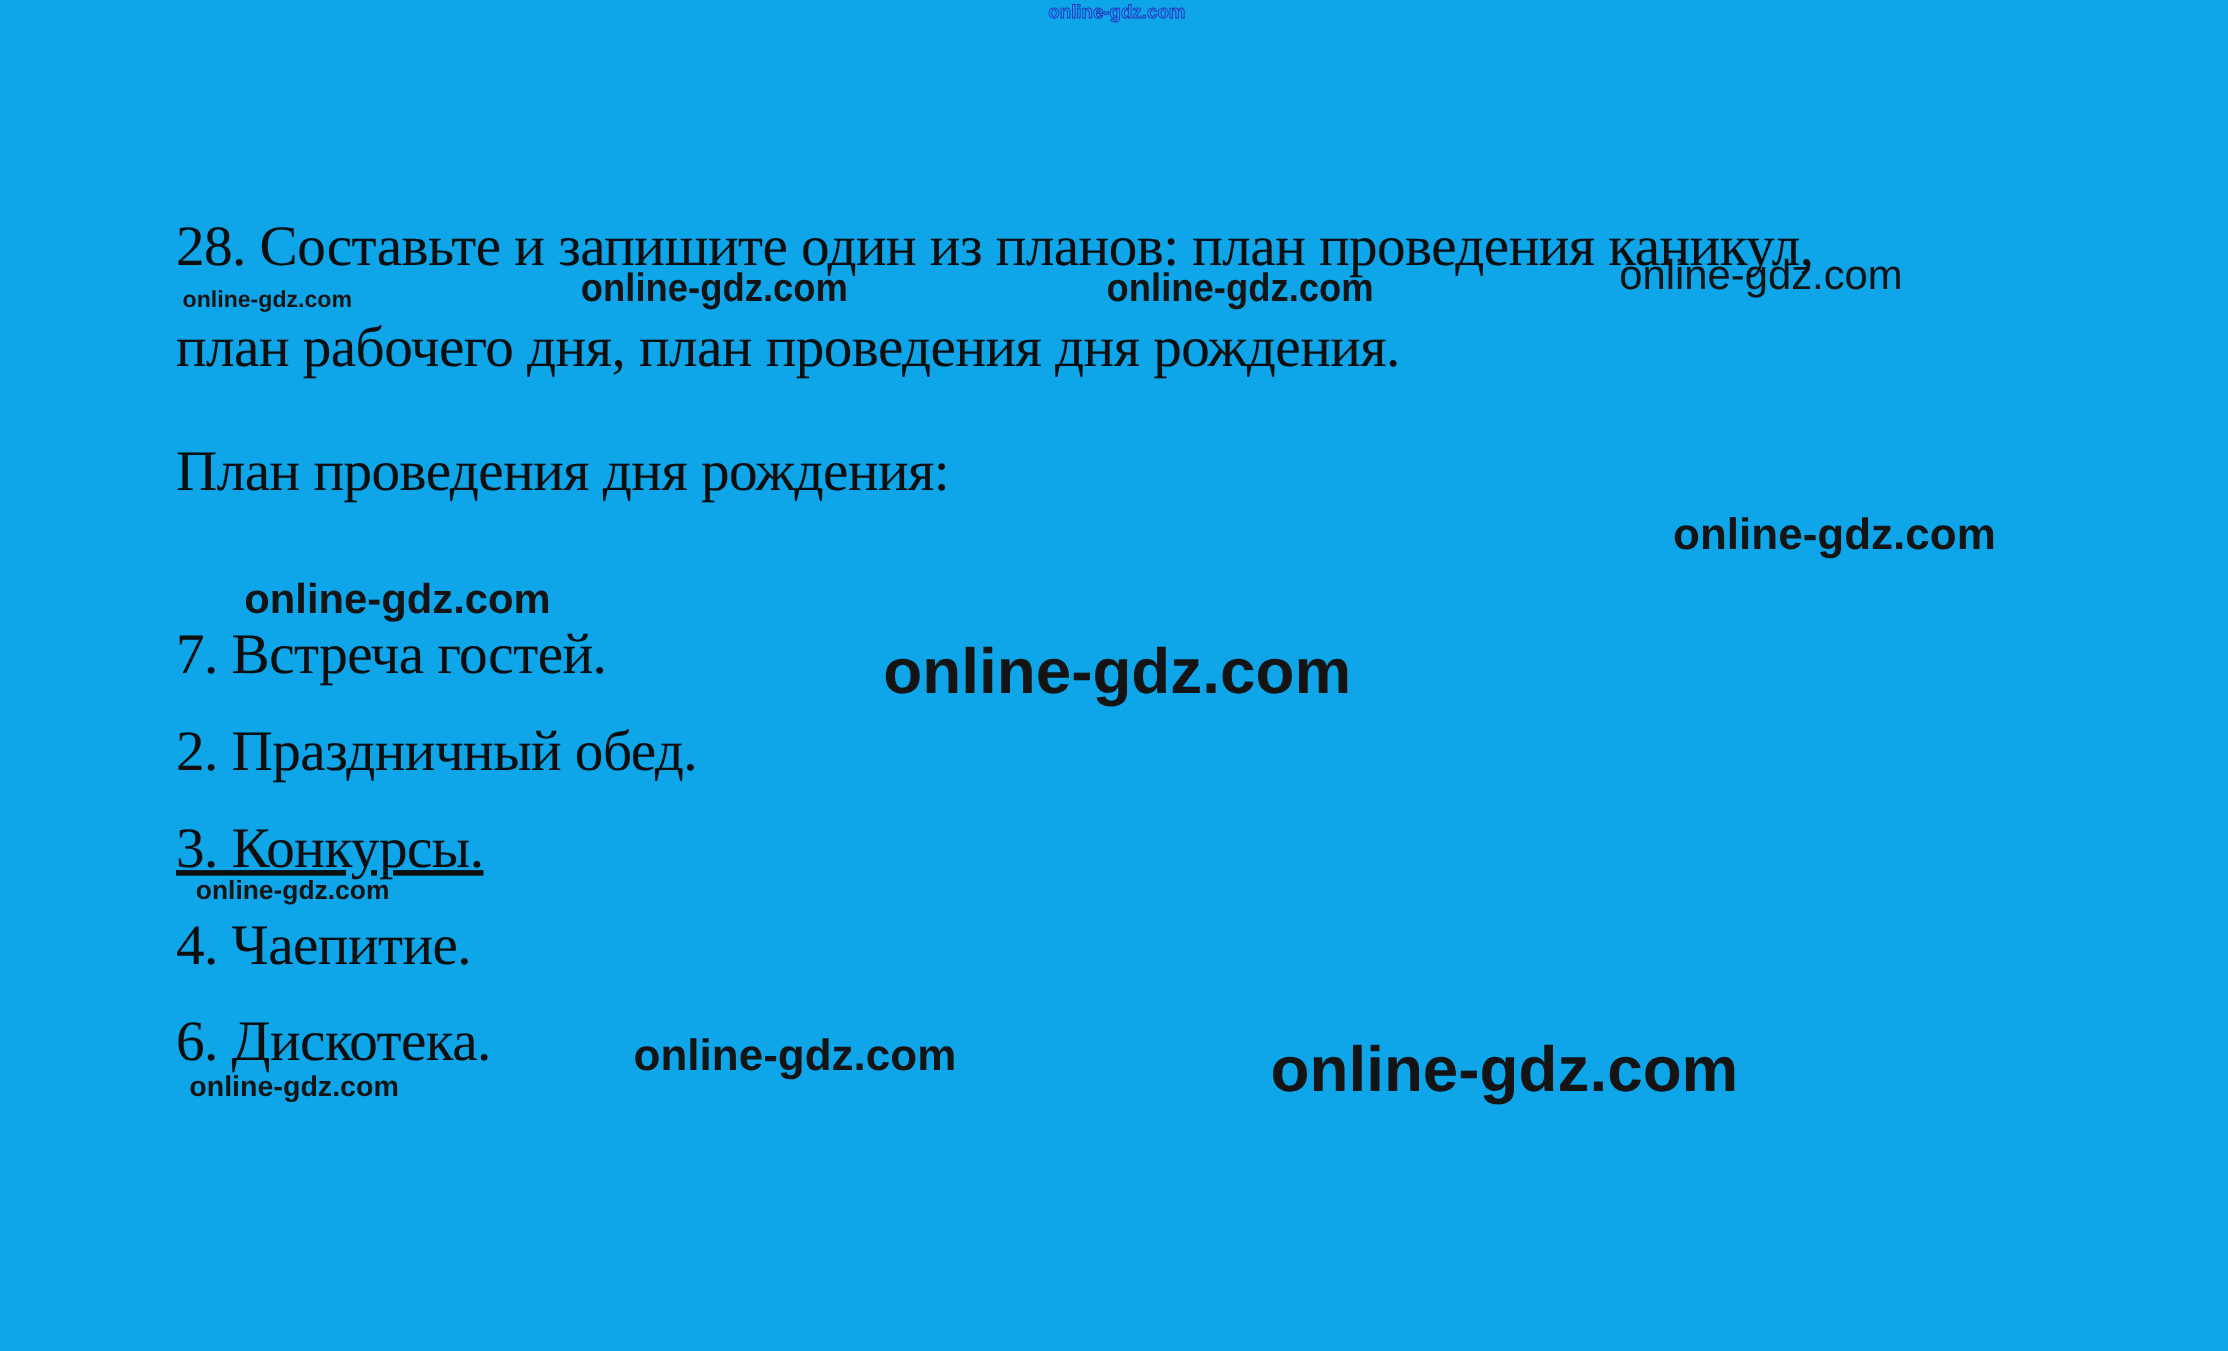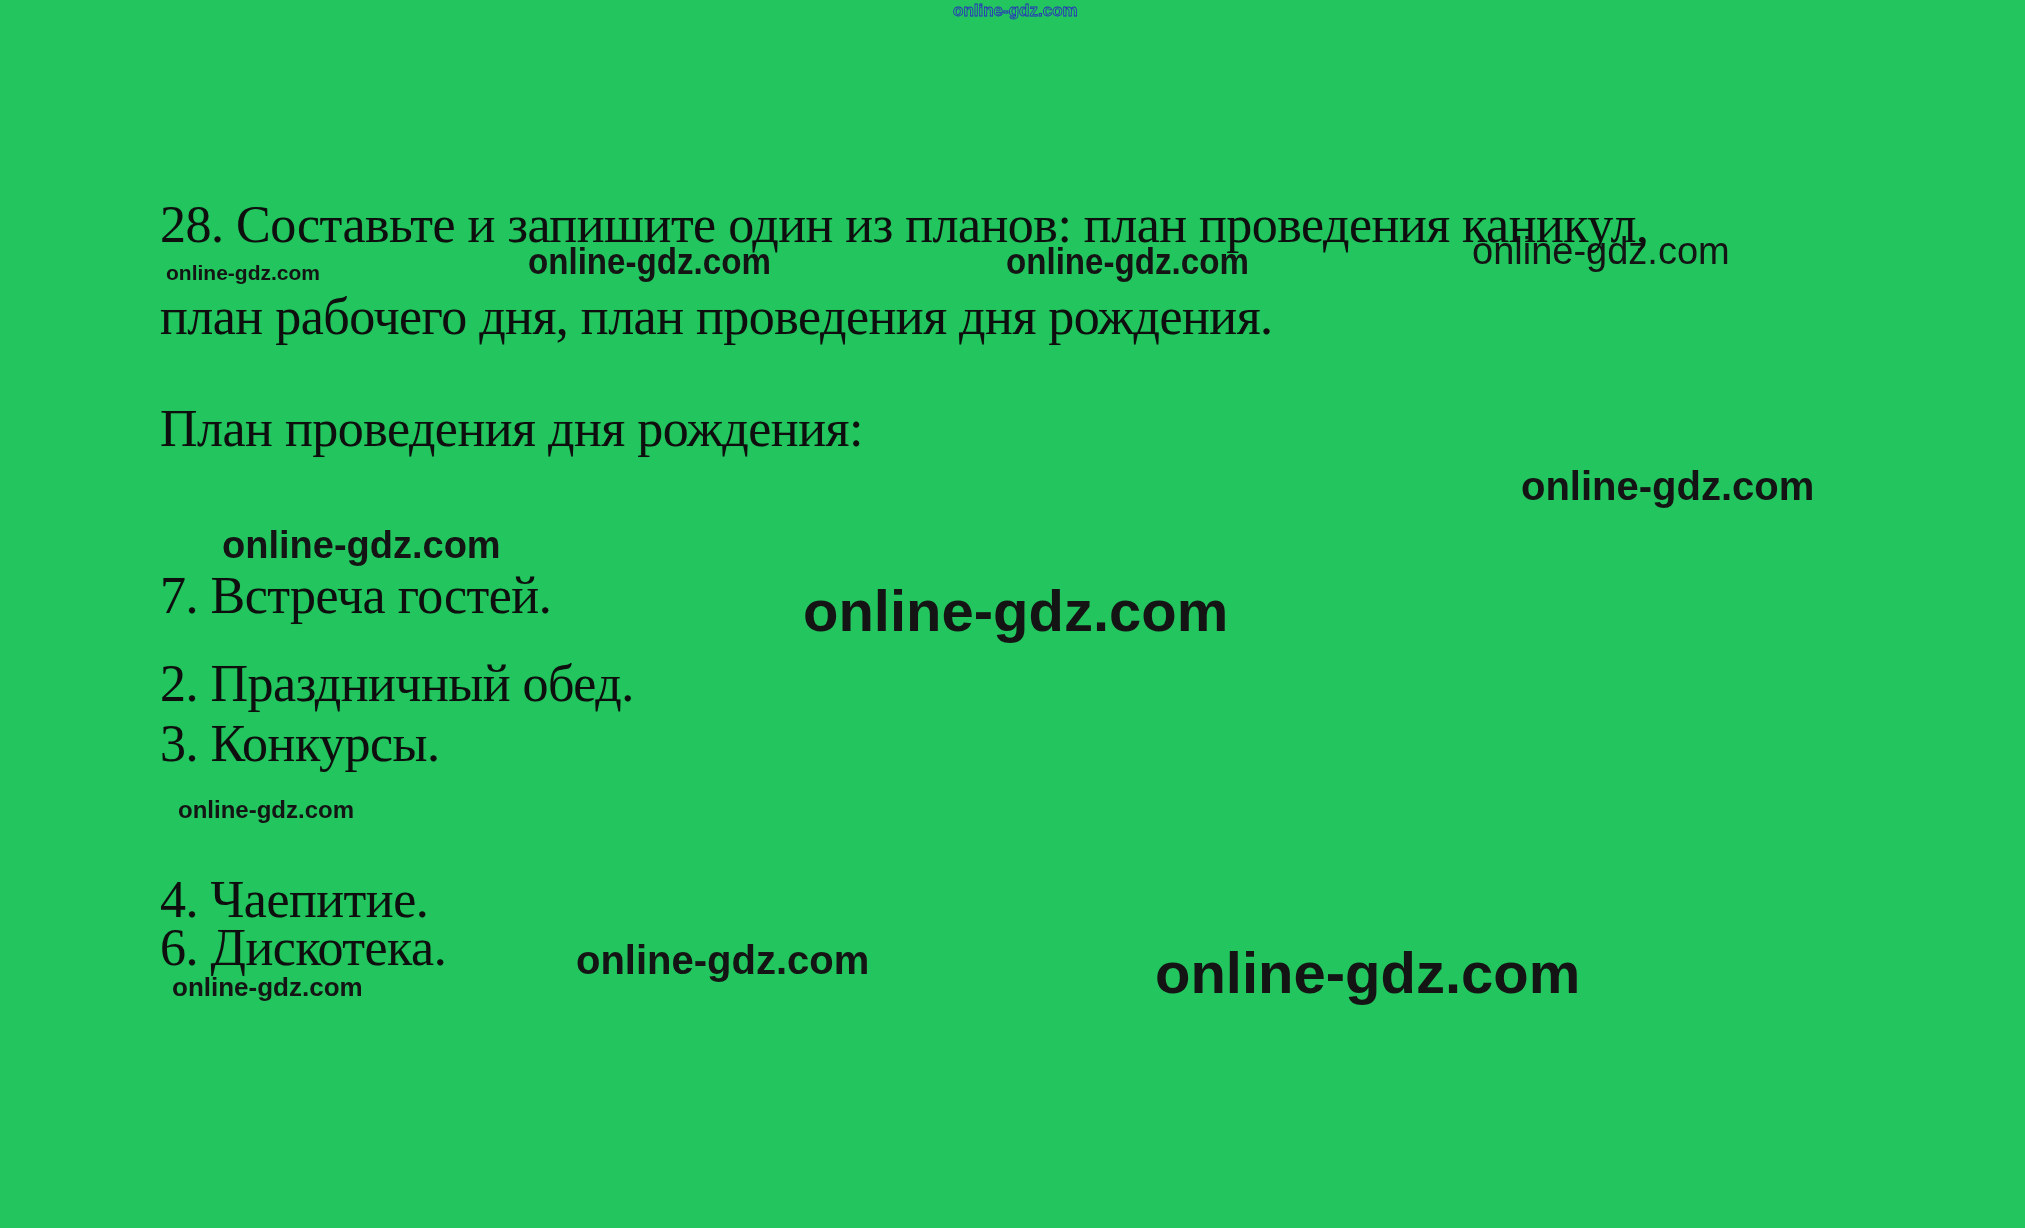--- a/index.html
+++ b/index.html
@@ -1,41 +1,41 @@
 <!DOCTYPE html>
 <html><head>
 <meta charset="utf-8">
 <style>
   html,body{margin:0;padding:0;background:#e8e8e8;}
   .page{
     position:relative;
     width:2025px;height:1228px;
-    background:#22c55e;
+    background:#0ea5e9;
     overflow:hidden;
     font-family:"Liberation Serif", serif;
     color:#0e0e0e;
   }
   
   .doc-line{
     position:absolute;
     white-space:nowrap;
     font-size:52px;
     letter-spacing:-0.5px;
     line-height:1.1;
     color:#0e0e0e;
     text-shadow:0 0 1px rgba(0,0,0,0.15);
   }
   .doc-line b{font-weight:400;}
   #task-line1{left:160px;top:196px;}
   #task-line2{left:160px;top:288px;font-family:Liberation Serif, serif;}
   #plan-heading{left:160px;top:400px;}
   #item-1{left:160px;top:567px;}
   #item-2{left:160px;top:655px;}
-  #item-3{left:160px;top:715px;}
-  #item-4{left:160px;top:831px;margin-top:40px;}
+  #item-3{left:160px;top:743px;text-decoration:underline;}
+  #item-4{left:160px;top:831px;}
   #item-5{left:160px;top:919px;}
   #item-6{left:160px;top:1008px;}
   
   .wm{
     position:absolute;
     white-space:nowrap;
     font-family:"Liberation Sans", sans-serif;
     font-weight:600;
     color:#141414;
     line-height:1;

